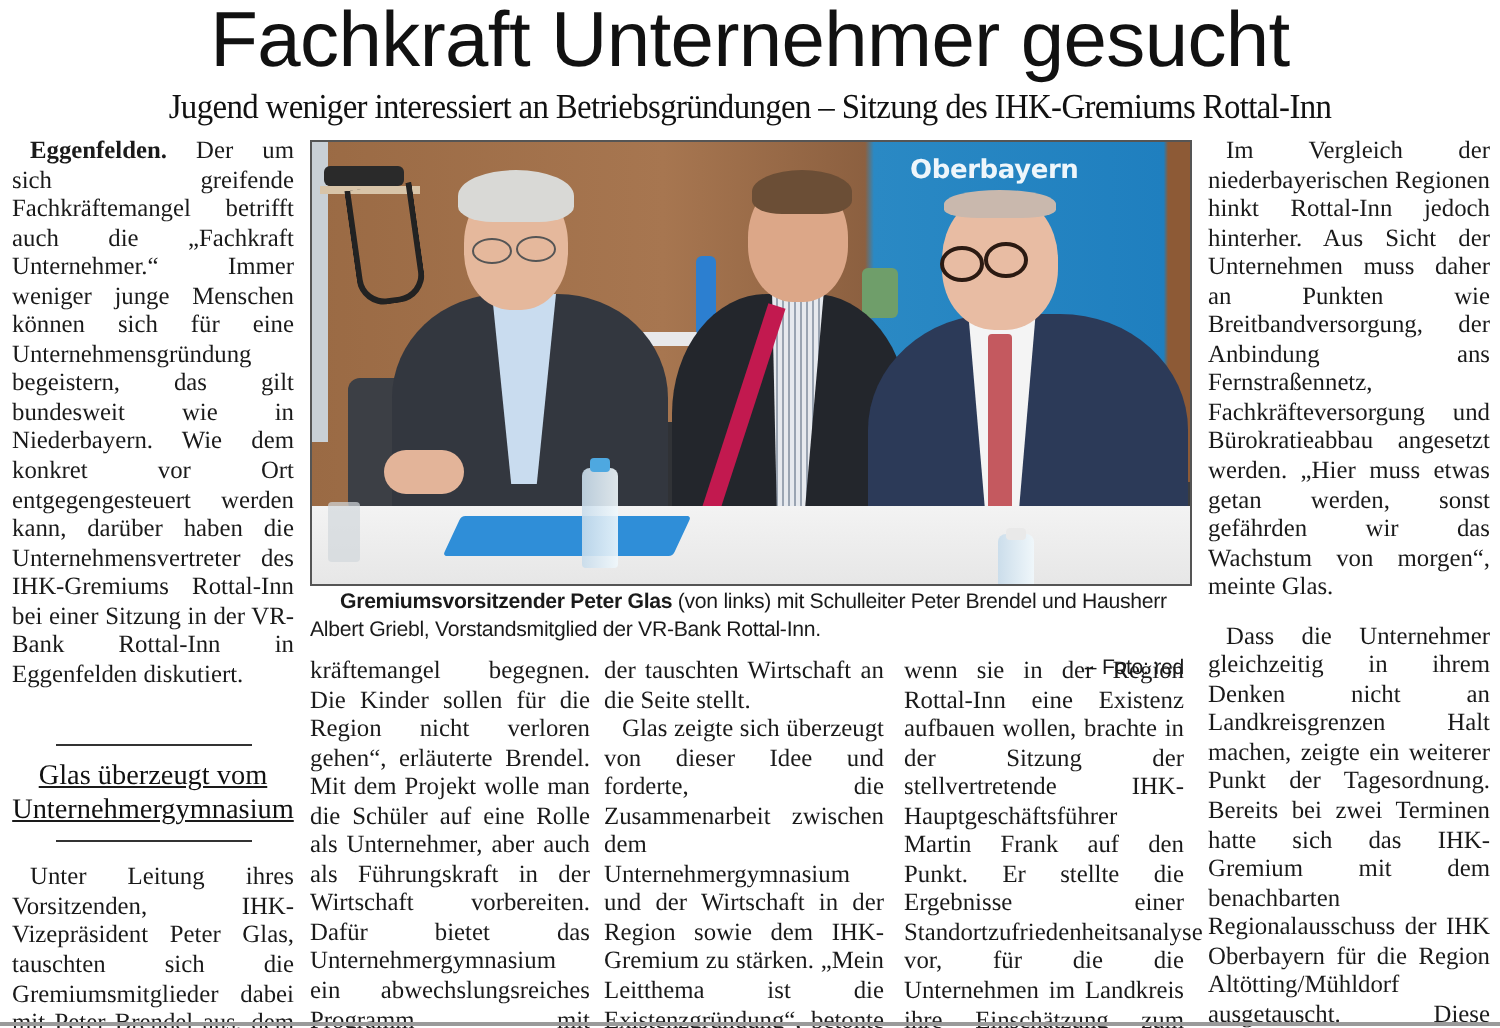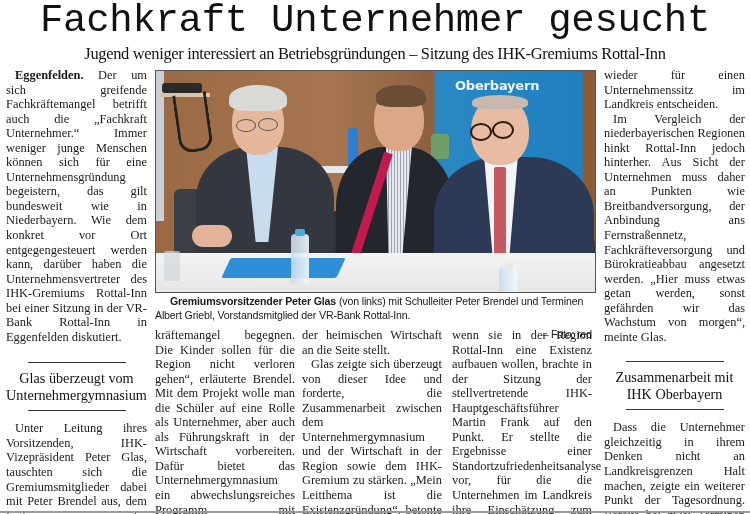--- a/index.html
+++ b/index.html
@@ -1,19 +1,19 @@
 <!DOCTYPE html>
 <html><head>
 <meta charset="utf-8">
 <style>
   html, body { margin: 0; padding: 0; background: #fff; }
   body { width: 750px; height: 514px; position: relative; overflow: hidden; color: #1a1a1a; }
   .headline {
     position: absolute; left: 0; top: 0; width: 750px; text-align: center;
-    font-family: Liberation Mono, monospace;
+    font-family: Liberation Sans, sans-serif;
     font-size: 39px; line-height: 42px; letter-spacing: -0.3px; color: #111;
   }
   .subheadline {
     position: absolute; left: 0; top: 43px; width: 750px; text-align: center;
     font-family: "Liberation Serif", "DejaVu Serif", serif;
     font-size: 17.5px; line-height: 20px; color: #111; letter-spacing: -0.35px;
     transform: scaleX(0.94); transform-origin: center;
   }
   .col {
     position: absolute; font-family: "Liberation Serif", "DejaVu Serif", serif;
@@ -62,21 +62,21 @@
   .bottom-line { position: absolute; left: 0; top: 511px; width: 750px; height: 2px; background: #9a9a9a; }
 </style>
 </head>
 <body>
 
 <h1 class="headline" style="margin:0;font-weight:normal;">Fachkraft Unternehmer gesucht</h1>
 <h2 class="subheadline" style="margin:0;font-weight:normal;">Jugend weniger interessiert an Betriebsgründungen – Sitzung des IHK-Gremiums Rottal-Inn</h2>
 
 <div class="col" style="left:6px; top:68px; width:141px;">
   <p class="noindent" style="text-indent:9px;"><span class="dateline">Eggenfelden.</span><span> Der um sich greifende Fachkräftemangel betrifft auch die „Fachkraft Unternehmer.“ Immer weniger junge Menschen können sich für eine Unternehmensgründung begeistern, das gilt bundesweit wie in Niederbayern. Wie dem konkret vor Ort entgegengesteuert werden kann, darüber haben die Unternehmensvertreter des IHK-Gremiums Rottal-Inn bei einer Sitzung in der VR-Bank Rottal-Inn in Eggenfelden diskutiert.</span></p>
-  <div class="subhead-block" style="margin-top:18px;">
+  <div class="subhead-block" style="margin-top:28px;text-decoration:underline;">
     <div class="rule"></div>
     <div class="subhead-text">Glas überzeugt vom Unternehmergymnasium</div>
     <div class="rule"></div>
   </div>
   <p style="margin-top:10px;">Unter Leitung ihres Vorsitzenden, IHK-Vizepräsident Peter Glas, tauschten sich die Gremiumsmitglieder dabei mit Peter Brendel aus, dem Leiter des Unternehmergymnasiums in Pfarrkirchen. Das Unternehmergymnasium ist ein bayernweit einzigartiges Projekt und besteht mittlerweile seit zehn Jahren. 25 Schüler werden hier jedes Jahr an unternehmerisches Denken und Handeln herangeführt.</p>
 
 </div>
 
 <div class="photo">
   <div class="wall-left"></div>
@@ -126,42 +126,36 @@
   <div class="table"></div>
   <div class="folder"></div>
   <div class="bottle" style="left:135px;top:163px;width:18px;height:50px;"></div>
   <div class="cap" style="left:139px;top:158px;width:10px;height:7px;"></div>
   <div class="bottle" style="left:343px;top:196px;width:18px;height:30px;"></div>
   <div class="cap" style="left:347px;top:193px;width:10px;height:6px;background:#e9e9e9;"></div>
   <div style="position:absolute;left:8px;top:180px;width:16px;height:30px;background:rgba(210,215,220,.7);border-radius:2px;"></div>
 </div>
 
 <div class="caption">
-  <b>Gremiumsvorsitzender Peter Glas</b><span> (von links) mit Schulleiter Peter Brendel und Terminen Albert Griebl, Vorstandsmitglied der VR-Bank Rottal-Inn.</span>
+  <b>Gremiumsvorsitzender Peter Glas</b><span> (von links) mit Schulleiter Peter Brendel und Hausherr Albert Griebl, Vorstandsmitglied der VR-Bank Rottal-Inn.</span>
   <span class="credit">– Foto: red</span>
 </div>
 
 <div class="col" style="left:155px; top:328px; width:140px;">
   <p class="noindent">kräftemangel begegnen. Die Kinder sollen für die Region nicht verloren gehen“, erläuterte Brendel. Mit dem Projekt wolle man die Schüler auf eine Rolle als Unternehmer, aber auch als Führungskraft in der Wirtschaft vorbereiten. Dafür bietet das Unternehmergymnasium ein abwechslungsreiches Programm mit Schülerfirmen, Workshops, Messeaufenthalten, Betriebsbesuchen oder einem Patenprogramm, das jedem Schüler einen Mentor aus</p>
 </div>
 
 <div class="col" style="left:302px; top:328px; width:140px;">
-  <p class="noindent">der heimischen Wirtschaft an die Seite stellt.</p>
+  <p class="noindent">der tauschten Wirtschaft an die Seite stellt.</p>
   <p>Glas zeigte sich überzeugt von dieser Idee und forderte, die Zusammenarbeit zwischen dem Unternehmergymnasium und der Wirtschaft in der Region sowie dem IHK-Gremium zu stärken. „Mein Leitthema ist die Existenzgründung“, betonte Glas, deswegen sei ein solcher Austausch sehr wertvoll. Brendel bedankte sich bei der IHK für die bisherige Unterstützung.</p>
 
 </div>
 
 <div class="col" style="left:452px; top:328px; width:140px;">
   <p class="noindent">wenn sie in der Region Rottal-Inn eine Existenz aufbauen wollen, brachte in der Sitzung der stellvertretende IHK-Hauptgeschäftsführer Martin Frank auf den Punkt. Er stellte die Ergebnisse einer Standortzufriedenheitsanalyse vor, für die die Unternehmen im Landkreis ihre Einschätzung zum Wirtschaftsstandort Rottal-Inn abgegeben haben. Insgesamt erhält der Standort von ihnen die gute Note 2,4. Mehr als 80 Prozent der Befragten würden sich</p>
 </div>
 
 <div class="col" style="left:604px; top:68px; width:141px;">
-  <p class="noindent">wieder für einen Unternehmenssitz im Landkreis entscheiden.</p>
   <p>Im Vergleich der niederbayerischen Regionen hinkt Rottal-Inn jedoch hinterher. Aus Sicht der Unternehmen muss daher an Punkten wie Breitbandversorgung, der Anbindung ans Fernstraßennetz, Fachkräfteversorgung und Bürokratieabbau angesetzt werden. „Hier muss etwas getan werden, sonst gefährden wir das Wachstum von morgen“, meinte Glas.</p>
-  <div class="subhead-block" style="margin-top:17px;">
-    <div class="rule"></div>
-    <div class="subhead-text">Zusammenarbeit mit IHK Oberbayern</div>
-    <div class="rule"></div>
-  </div>
   <p style="margin-top:10px;"><span>Dass die Unternehmer gleichzeitig in ihrem Denken nicht an Landkreisgrenzen Halt machen, zeigte ein weiterer Punkt der Tagesordnung. Bereits bei zwei Terminen hatte sich das IHK-Gremium mit dem benachbarten Regionalausschuss der IHK Oberbayern für die Region Altötting/Mühldorf ausgetauscht. Diese Verbindung soll in Zukunft intensiviert werden – so der Beschluss der Gremiumsmitglieder. Als mögliche Schwerpunkte sind Fachkräfte, Tourismus und Infrastruktur angedacht.</span> </p>
 </div>
 
 <div class="bottom-line"></div>
 
 </body></html>

